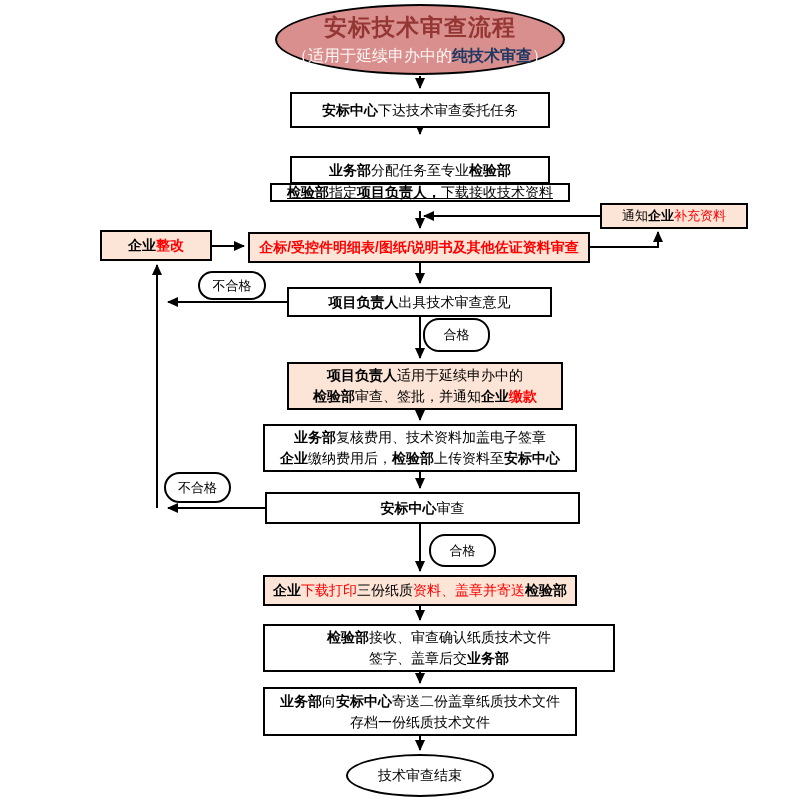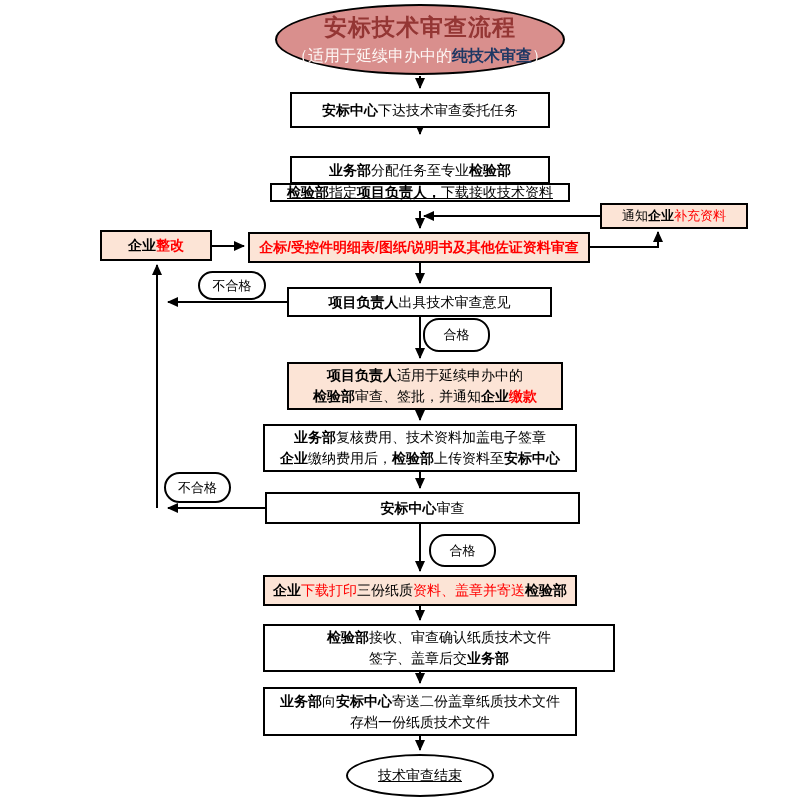--- a/index.html
+++ b/index.html
@@ -129,21 +129,21 @@
   <div class="node" style="left:263px;top:624px;width:352px;height:48px;">
       <div><span class="sg-b">检验部</span><span>接收、审查确认纸质技术文件</span></div>
       <div><span>签字、盖章后交</span><span class="sg-b">业务部</span></div>
     </div>
 
   <div class="node" style="left:263px;top:687px;width:314px;height:49px;">
       <div><span class="sg-b">业务部</span><span>向</span><span class="sg-b">安标中心</span><span>寄送二份盖章纸质技术文件</span></div>
       <div><span>存档一份纸质技术文件</span></div>
     </div>
 
-  <div class="endcap" style="left:346px;top:754px;width:148px;height:43px;text-decoration:underline;">技术审查结束</div>
+  <div class="endcap" style="left:346px;top:754px;width:148px;height:43px;">技术审查结束</div>
 
   <div class="stadium" style="left:198px;top:271px;width:68px;height:29px;">不合格</div>
 
   <div class="stadium" style="left:423px;top:318px;width:67px;height:34px;">合格</div>
 
   <div class="stadium" style="left:164px;top:472px;width:67px;height:31px;">不合格</div>
 
   <div class="stadium" style="left:429px;top:534px;width:67px;height:33px;">合格</div>
 
 </div>

